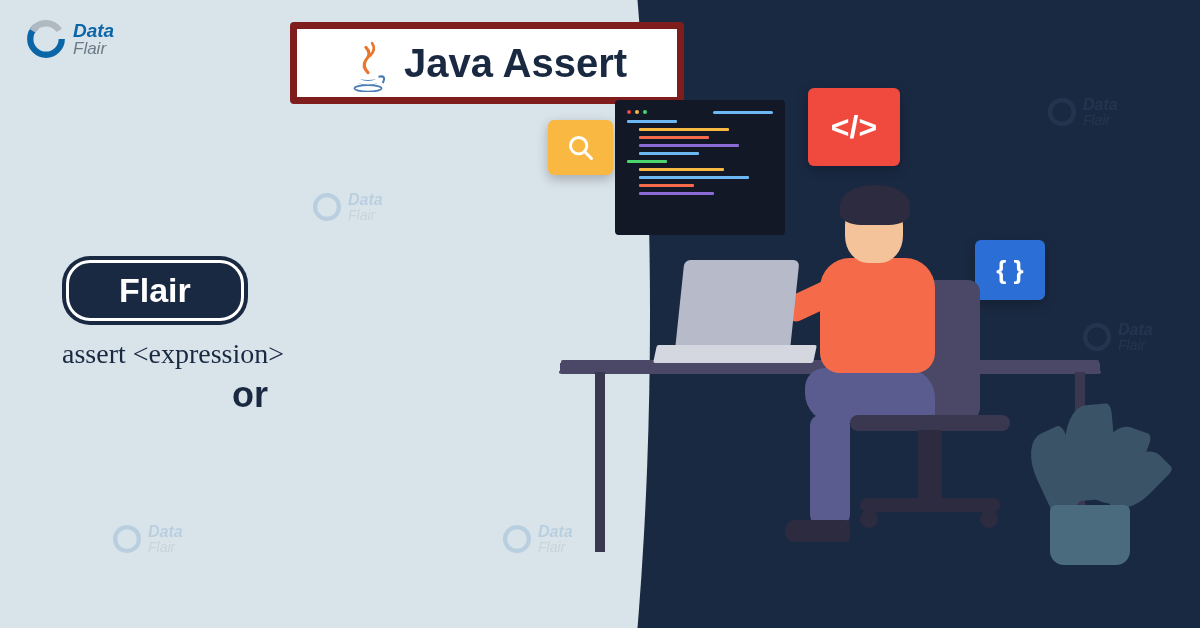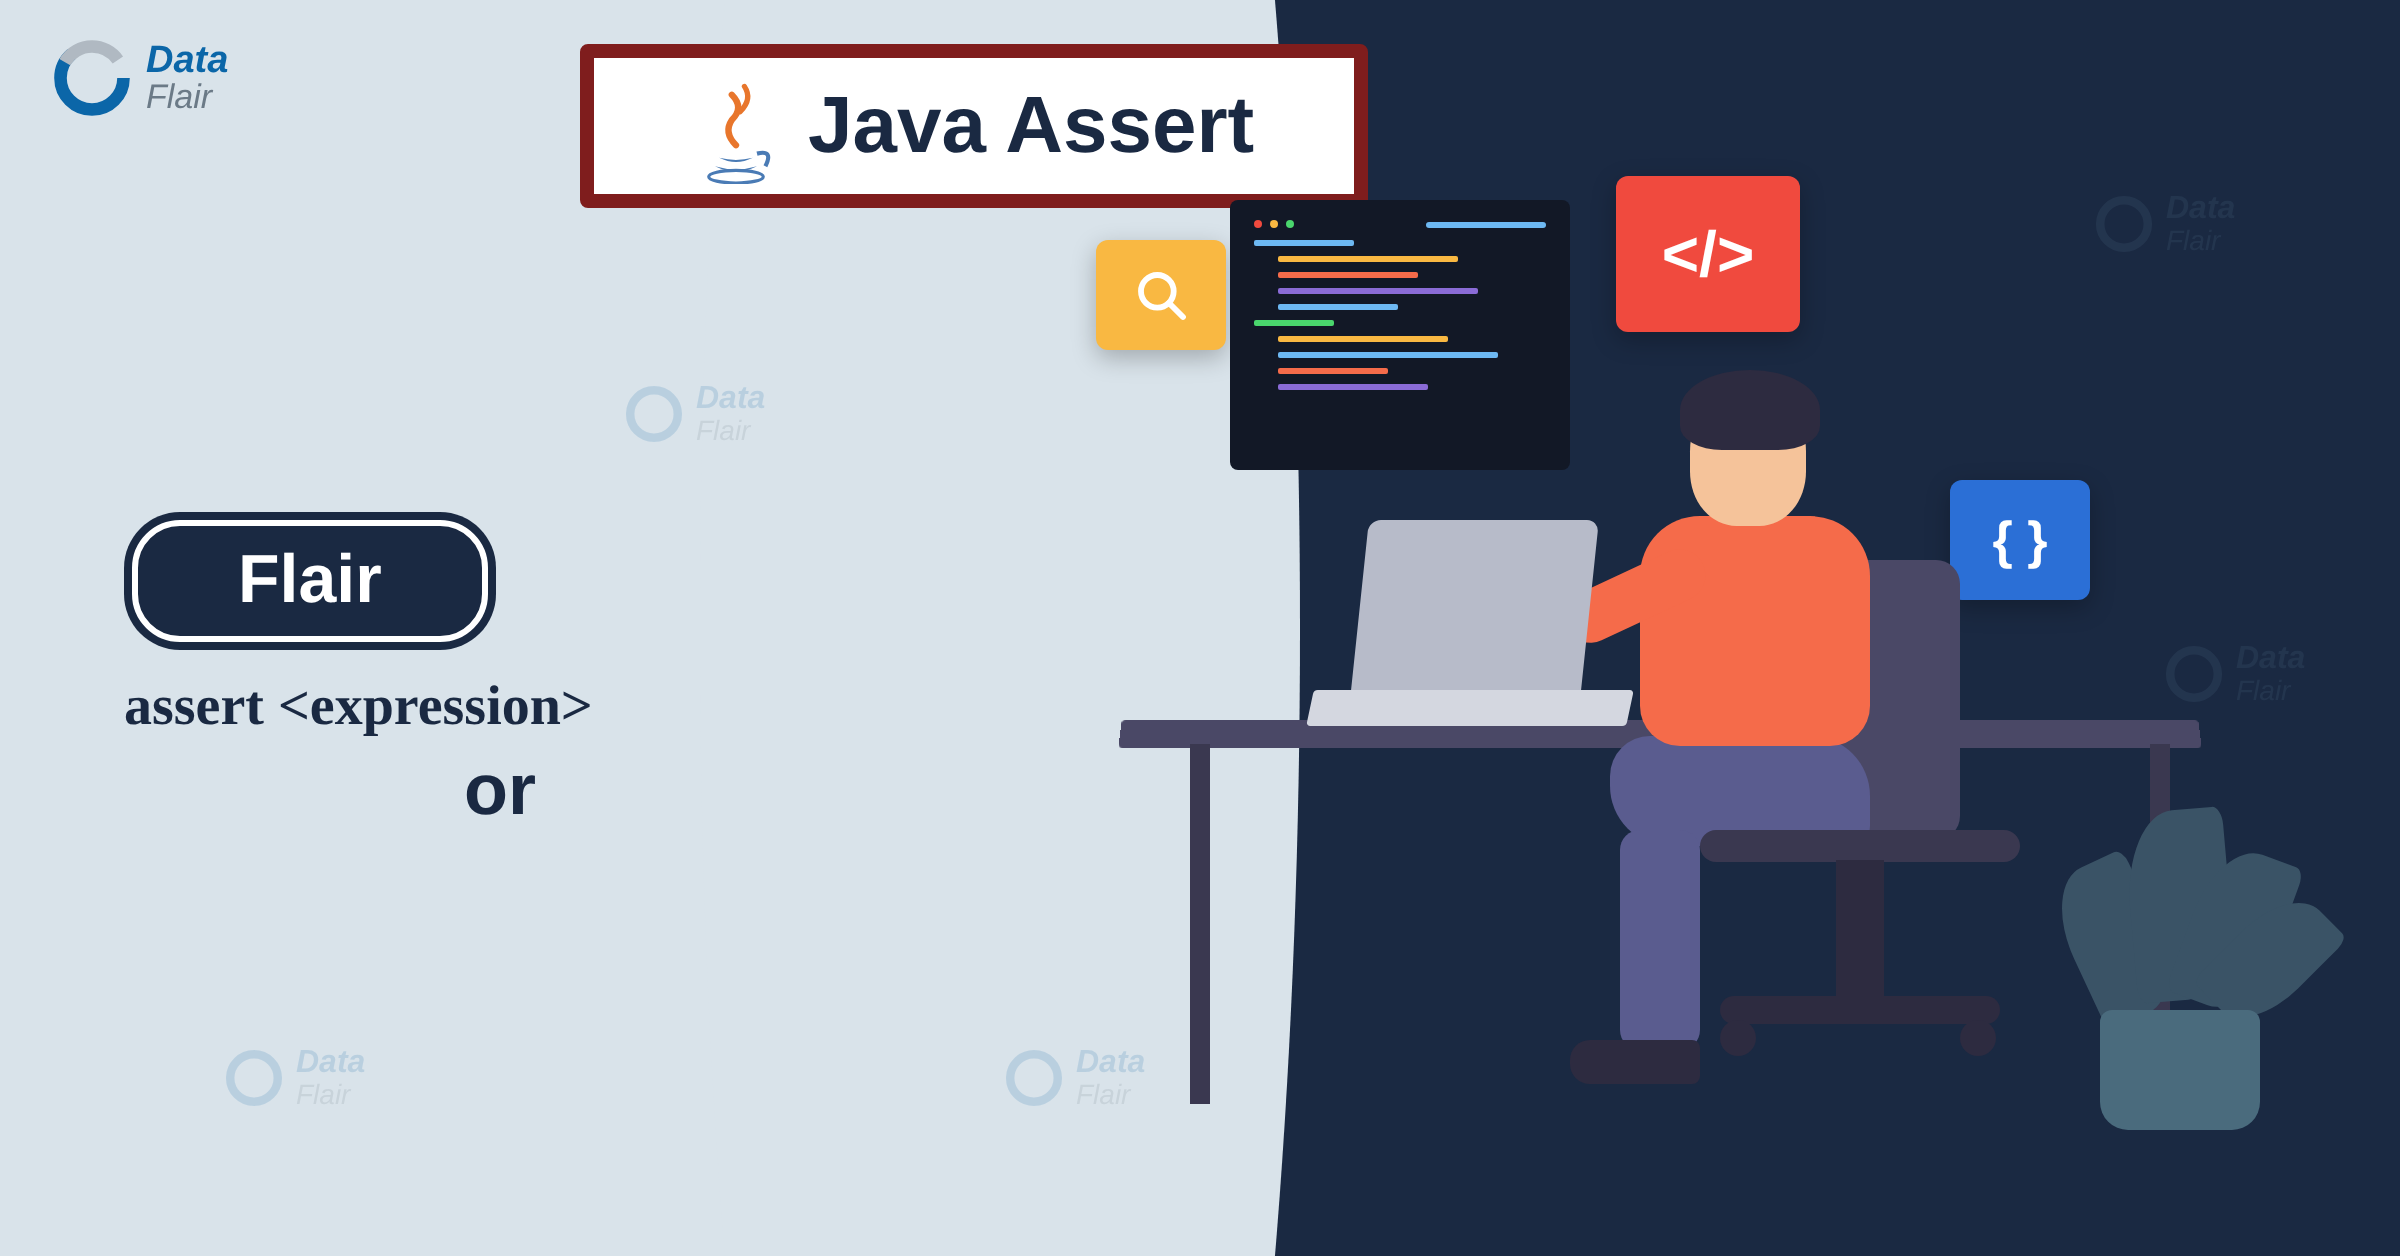--- a/index.html
+++ b/index.html
@@ -65,21 +65,21 @@
   border-radius: 24px;
   padding: 8px 50px;
   color: #fff; font-size: 34px; font-weight: bold;
 }
 
 .code-area {
   position: absolute; top: 338px; left: 62px;
   font-family: Georgia, serif;
   font-size: 28px; color: #1a2942;
 }
-.code-line { margin-bottom: 4px; font-weight: bold; }
+.code-line { margin-bottom: 4px; }
 .or-text { font-size: 36px; font-weight: bold; font-family: Arial; margin: 4px 0 4px 170px; }
 
 
 .illustration {
   position: absolute; right: 40px; top: 110px;
   width: 600px; height: 480px;
 }
 
 .desk-top {
   position: absolute; top: 250px; left: 0; width: 540px; height: 14px;

